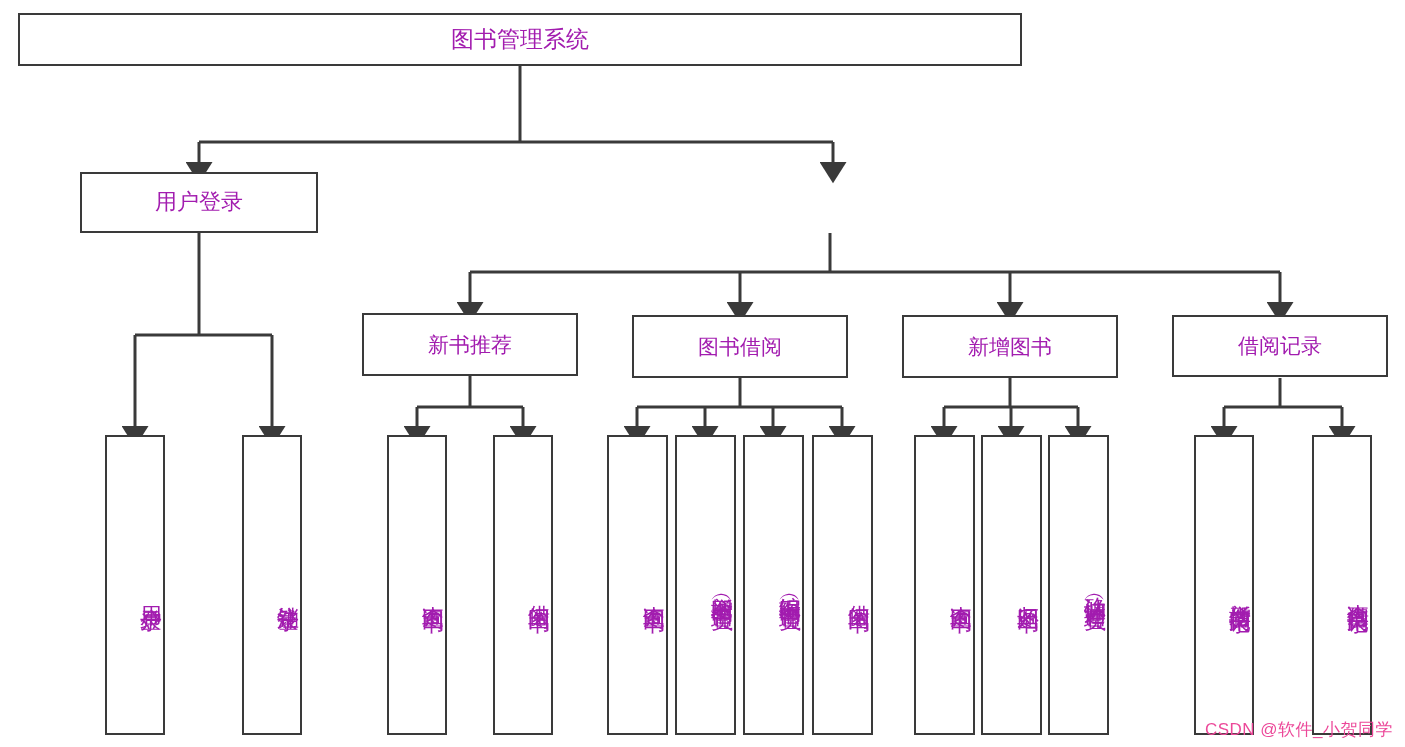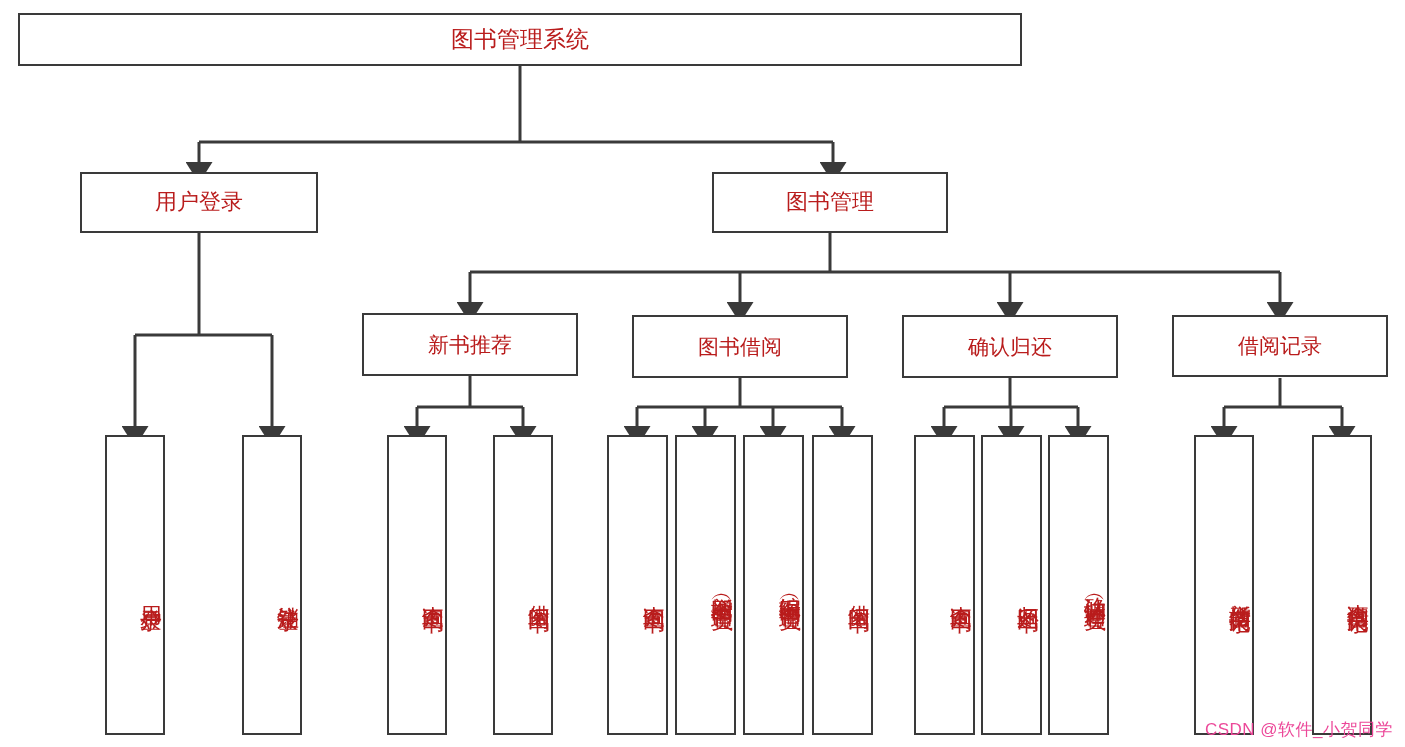--- a/index.html
+++ b/index.html
@@ -26,21 +26,21 @@
     pointer-events: none;
   }
   .node {
     position: absolute;
     box-sizing: border-box;
     border: 2.5px solid #3a3a3a;
     background: #ffffff;
     display: flex;
     align-items: center;
     justify-content: center;
-    color: #b91c1c;
+    color: #a21caf;
     line-height: 1.12;
     text-align: center;
   }
   .node.level0 {
     font-size: 23px;
   }
   .node.level1 {
     font-size: 22px;
   }
   .node.level2 {
@@ -125,32 +125,29 @@
     </g>
   </svg>
 
   <div class="node level0" style="left:18px; top:13px; width:1004px; height:53px;">
     <span>图书管理系统</span>
   </div>
 
   <div class="node level1" style="left:80px; top:172px; width:238px; height:61px;">
     <span>用户登录</span>
   </div>
-  <div class="node level1" style="left:712px; top:172px; width:236px; height:61px;">
-    <span>图书管理</span>
-  </div>
 
   <div class="node level2" style="left:632px; top:315px; width:216px; height:63px;">
     <span>图书借阅</span>
   </div>
   <div class="node level2" style="left:362px; top:313px; width:216px; height:63px;">
     <span>新书推荐</span>
   </div>
   <div class="node level2" style="left:902px; top:315px; width:216px; height:63px;">
-    <span>确认归还</span>
+    <span>新增图书</span>
   </div>
   <div class="node level2" style="left:1172px; top:315px; width:216px; height:62px;">
     <span>借阅记录</span>
   </div>
 
   <div class="node leaf" style="left:105px; top:435px; width:60px; height:300px;">
     <span>用户登录</span>
   </div>
   <div class="node leaf" style="left:242px; top:435px; width:60px; height:300px;">
     <span>注销登录</span>

